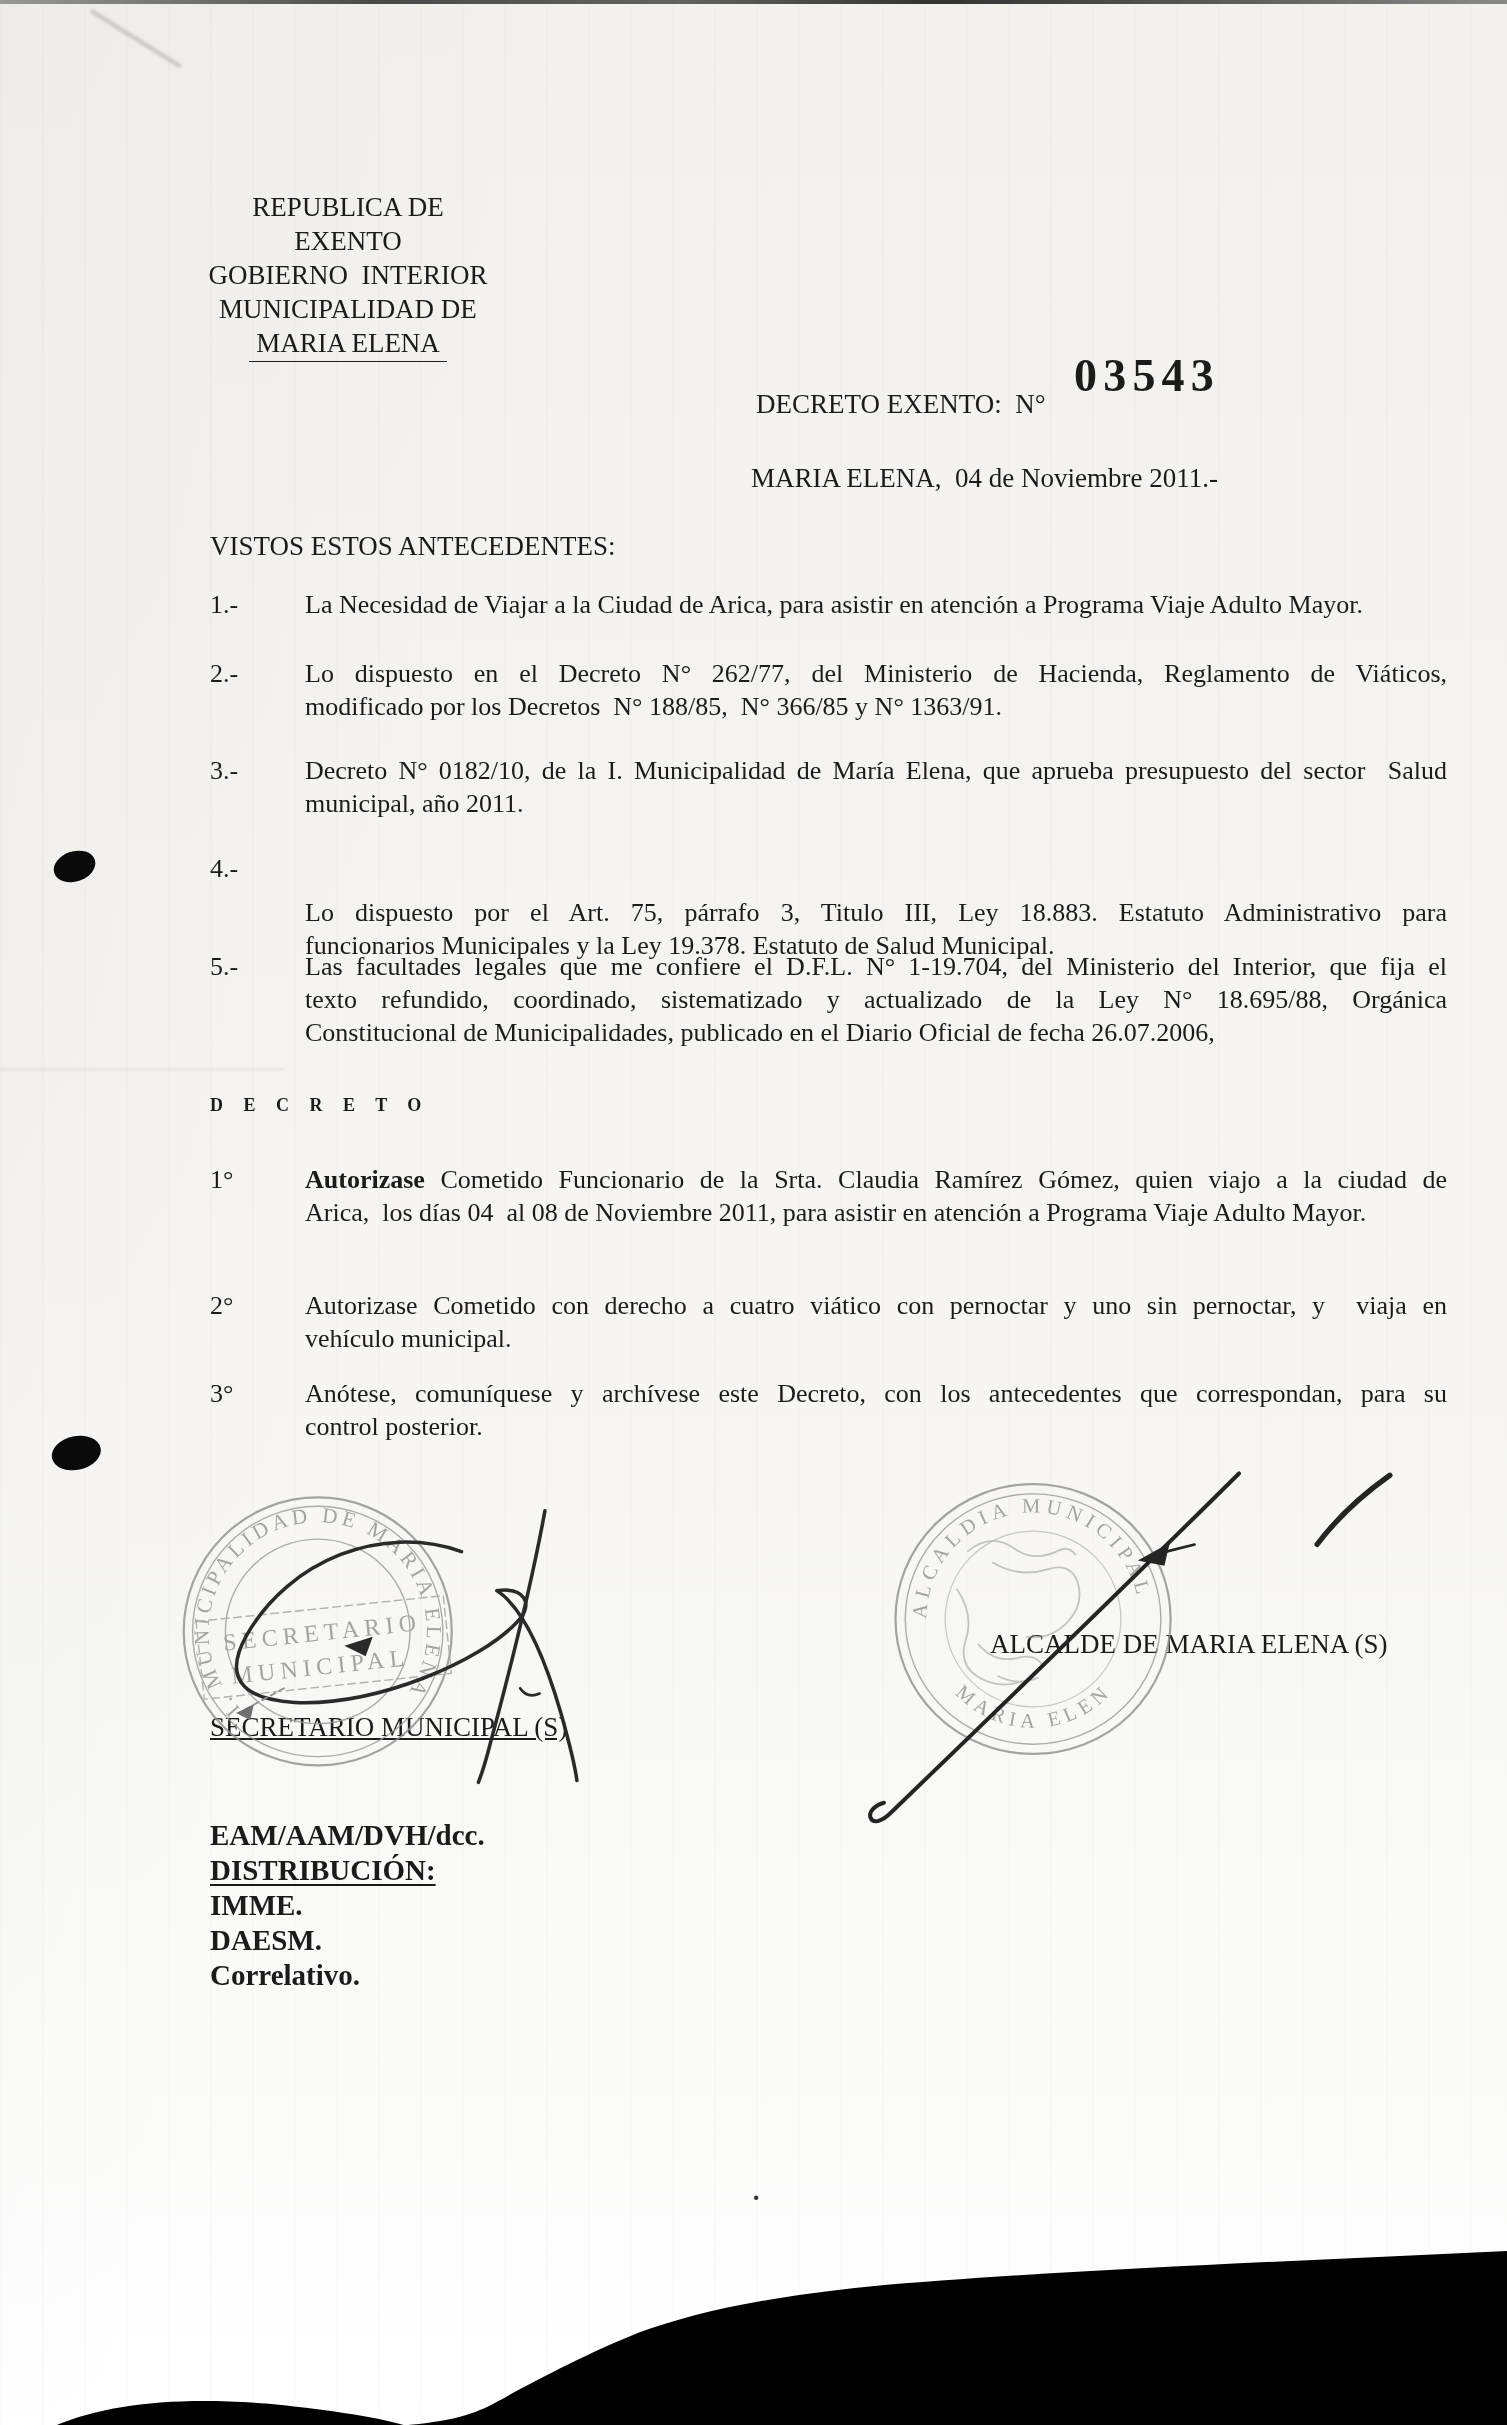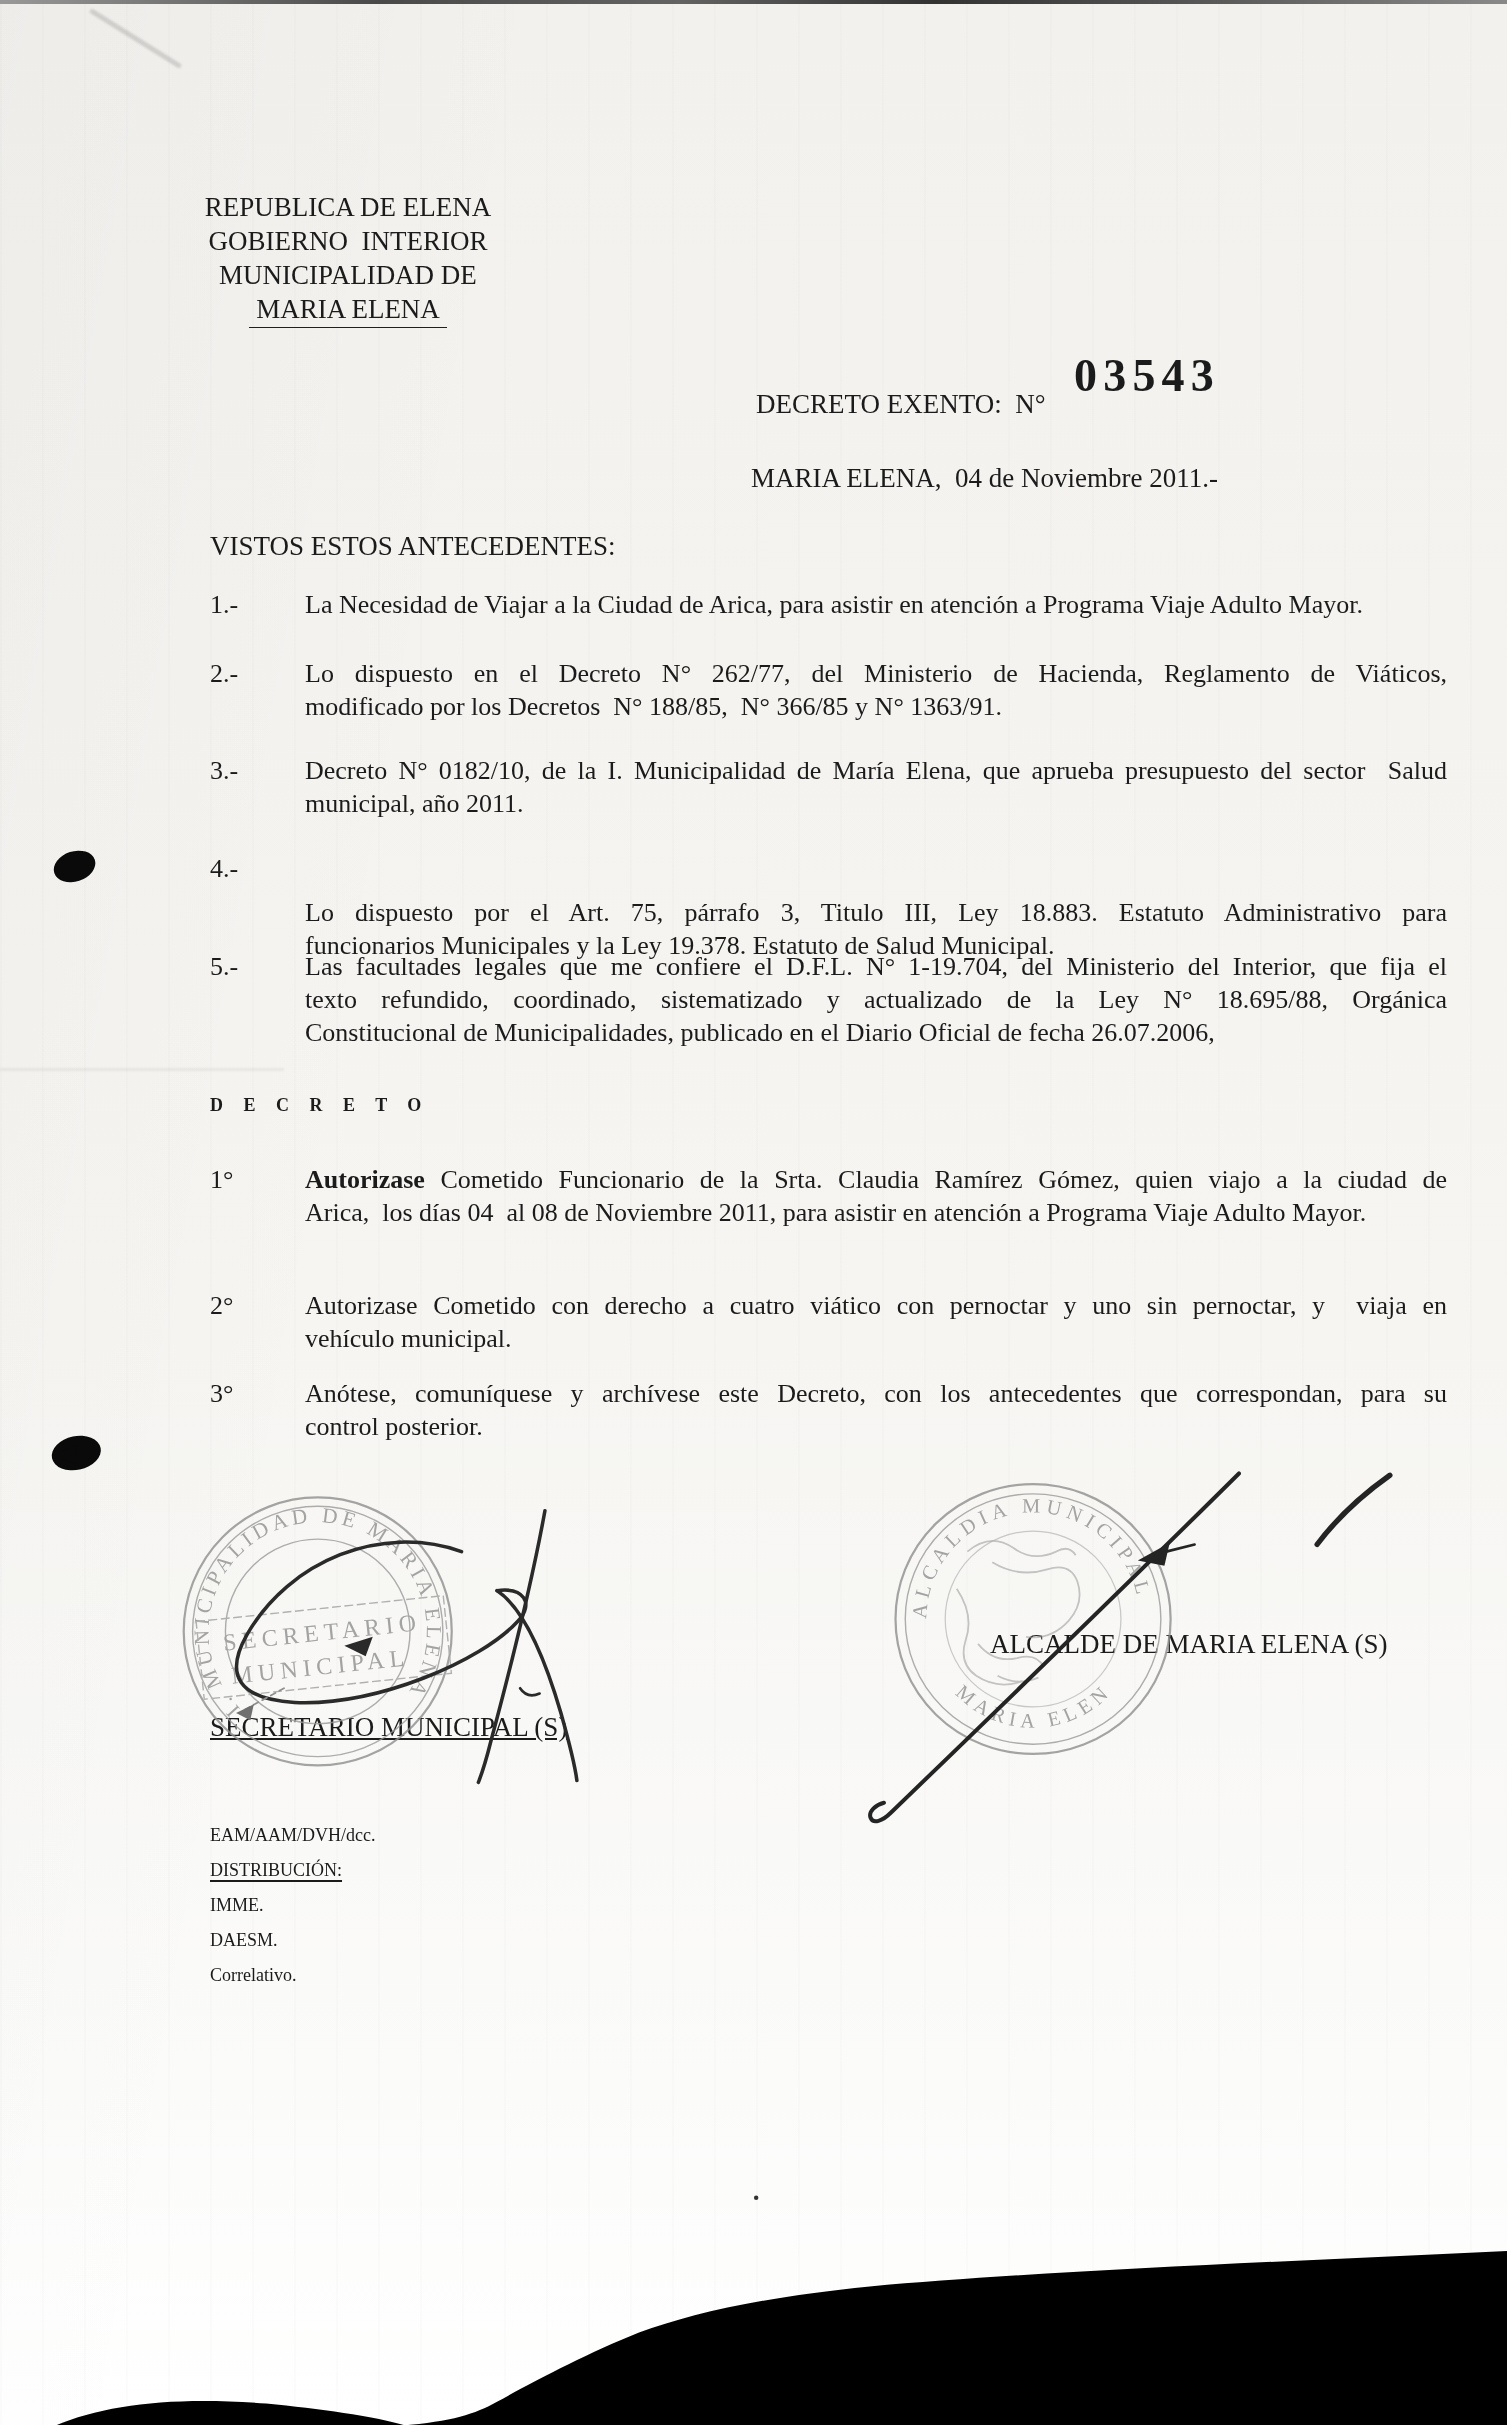--- a/index.html
+++ b/index.html
@@ -18,42 +18,42 @@
   .line.last{text-align-last:left;}
   .marker{position:absolute; left:210px; font-size:26px; line-height:33px;}
   .b{font-weight:bold;}
   .letterhead{position:absolute; left:197px; top:190px; width:302px; text-align:center;
               font-size:27px; line-height:34px;}
   .lh-underline{display:inline-block; border-bottom:1.8px solid #1f1f1f; padding:0 7px 0.9px 7px;}
   .decree-number{position:absolute; left:1074px; top:353px; font-size:46px; line-height:1;
                  font-weight:600; letter-spacing:6.2px;}
   .decreto-heading{position:absolute; left:210px; top:1095px; font-size:18px; font-weight:bold;
                    letter-spacing:8px;}
-  .footer{position:absolute; left:210px; top:1818px; font-size:18px; line-height:35px;}
+  .footer{position:absolute; left:210px; top:1818px; font-size:29px; line-height:35px;font-weight:bold;}
   .dist-underline{text-decoration:underline; text-decoration-thickness:1.8px; text-underline-offset:3.6px;}
   .top-edge{position:absolute; left:0; top:0; width:1507px; height:4.4px; opacity:.85;
             background:linear-gradient(90deg,#8a8a8a 0%,#2c2c2c 25%,#4a4a4a 45%,#111 62%,#3d3d3d 80%,#777 100%);}
   .fold-mark{position:absolute; left:82px; top:36px; width:107px; height:5.3px;
              background:rgba(60,60,60,0.18); border-radius:2.7px; transform:rotate(32deg); filter:blur(1.3px);}
   .crease{position:absolute; left:0; top:1068px; width:284px; height:2.7px;
           background:rgba(0,0,0,0.05); filter:blur(0.9px);}
   svg.artifacts{position:absolute; left:0; top:0; pointer-events:none;}
   .stamp-text{font-family:"Liberation Serif", serif; fill:#8f8f8f;}
 </style>
 </head>
 <body>
 
 <div class="page">
 
   <div class="top-edge"></div>
   <div class="fold-mark"></div>
   <div class="crease"></div>
 
   <div class="letterhead">
-    <div>REPUBLICA DE ELENA</div>
+    <div>REPUBLICA DE EXENTO</div>
     <div>GOBIERNO&nbsp; INTERIOR</div>
     <div>MUNICIPALIDAD DE</div>
     <div><span class="lh-underline">MARIA ELENA</span></div>
   </div>
 
   <div class="txt fs30" style="left:756px; top:388px;">DECRETO EXENTO:&nbsp; N°</div>
   <div class="decree-number">03543</div>
   <div class="txt fs30" style="left:751px; top:462px;">MARIA ELENA,&nbsp; 04 de Noviembre 2011.-</div>
 
   <div class="txt fs30" style="left:210px; top:530px;">VISTOS ESTOS ANTECEDENTES:</div>

